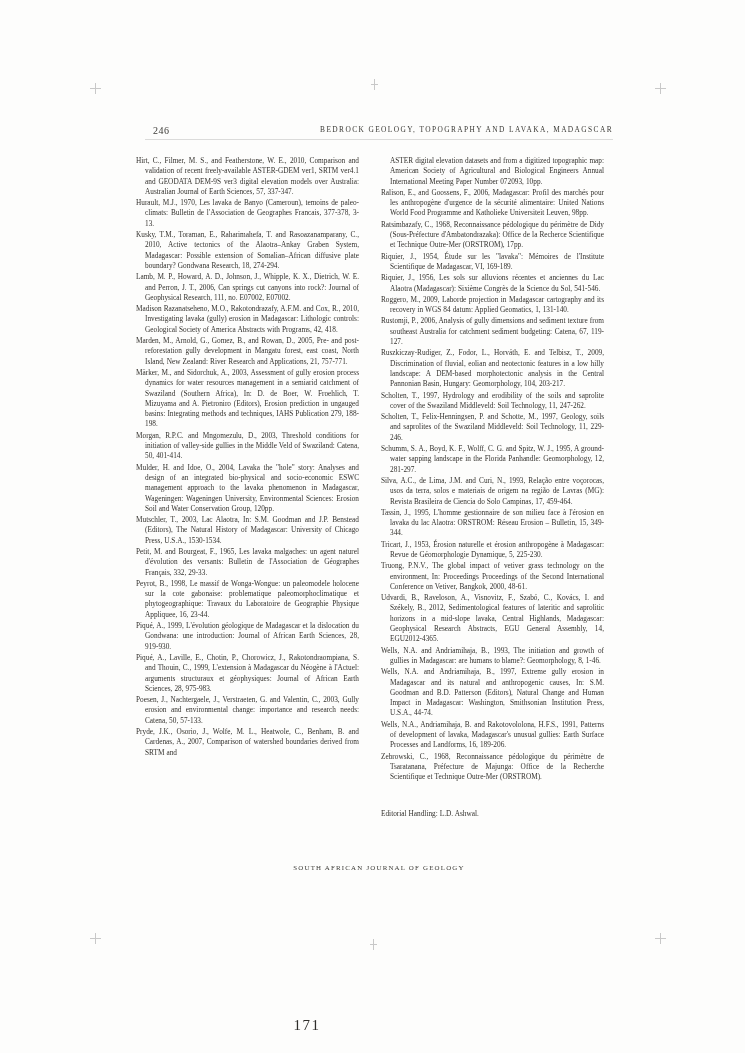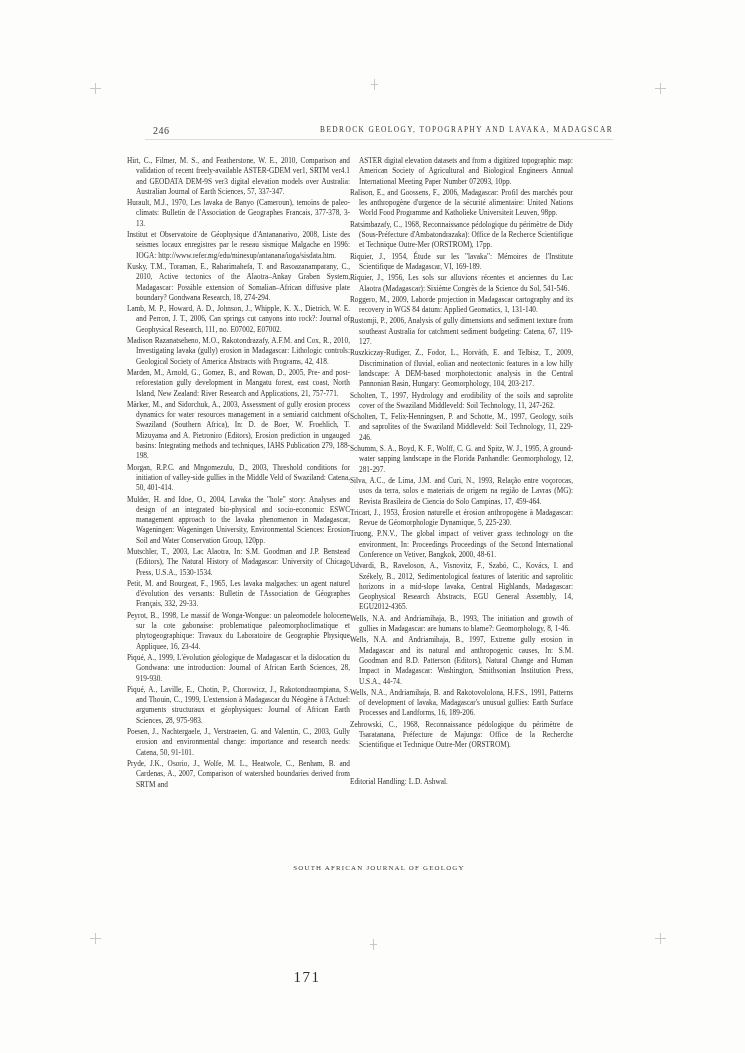--- a/index.html
+++ b/index.html
@@ -10,36 +10,36 @@
   }
   
   .header { position:absolute; left:145px; top:123px; width:468px; height:16px; }
   .folio { position:absolute; left:8px; top:2px; font-size:10px; letter-spacing:0.5px; color:#3b3a36; }
   .running-head {
     position:absolute; left:0; right:0; top:2px; text-align:right;
     font-size:7.4px; letter-spacing:1.4px; color:#3b3a36; white-space:nowrap;
   }
   .header-rule { position:absolute; left:0; right:0; top:16px; border-bottom:1px solid rgba(120,120,115,0.25); }
   
-  .columns { position:absolute; left:127px; top:156px; width:468px; display:flex; }
+  .columns { position:absolute; left:136px; top:156px; width:468px; display:flex; gap:22px; }
   .col { flex:0 0 223px; width:223px; }
   .ref {
     margin:0 0 1px 0; padding-left:9px; text-indent:-9px;
     font-size:7.3px; line-height:10.3px; text-align:justify;
     color:#33312d; word-spacing:0.2px;
   }
   .ref.cont { text-indent:0; }
   .editorial { margin-top:26px; padding-left:0; text-indent:0; text-align:left; }
   
   .journal-line {
     position:absolute; left:145px; width:468px; top:864px; text-align:center;
     font-size:6.9px; letter-spacing:1.2px; color:#3b3a36; white-space:nowrap;
   }
   .page-number {
-    position:absolute; left:0; width:614px; top:969px; text-align:center;
+    position:absolute; left:0; width:614px; top:1017px; text-align:center;
     font-size:15px; letter-spacing:1.5px; color:#2e2d2a;
   }
   
   .mark { position:absolute; width:11px; height:11px; opacity:0.45; }
   .mark .h { position:absolute; left:0; right:0; top:5px; height:1px; background:#8a8a8a; }
   .mark .v { position:absolute; top:0; bottom:0; left:5px; width:1px; background:#8a8a8a; }
   .mark.half-h .h { left:2px; right:2px; }
   .mk-tl { left:90px;  top:83px;  }
   .mk-tc { left:369px; top:79px;  }
   .mk-tr { left:655px; top:83px;  }
@@ -80,49 +80,49 @@
   <div class="header">
     <span class="folio">246</span>
     <span class="running-head">BEDROCK GEOLOGY, TOPOGRAPHY AND LAVAKA, MADAGSCAR</span>
     <span class="header-rule"></span>
   </div>
 
   <div class="columns">
     <div class="col">
       <p class="ref">Hirt, C., Filmer, M. S., and Featherstone, W. E., 2010, Comparison and validation of recent freely-available ASTER-GDEM ver1, SRTM ver4.1 and GEODATA DEM-9S ver3 digital elevation models over Australia: Australian Journal of Earth Sciences, 57, 337-347.</p>
       <p class="ref">Hurault, M.J., 1970, Les lavaka de Banyo (Cameroun), temoins de paleo-climats: Bulletin de l'Association de Geographes Francais, 377-378, 3-13.</p>
-      <p class="ref">Institut et Observatoire de Géophysique d'Antananarivo, 2008, Liste des seismes locaux enregistres par le reseau sismique Malgache en 1996: IOGA: http://www.refer.mg/edu/minesup/antanana/ioga/sisdata.htm.</p>
       <p class="ref">Kusky, T.M., Toraman, E., Raharimahefa, T. and Rasoazanamparany, C., 2010, Active tectonics of the Alaotra–Ankay Graben System, Madagascar: Possible extension of Somalian–African diffusive plate boundary? Gondwana Research, 18, 274-294.</p>
       <p class="ref">Lamb, M. P., Howard, A. D., Johnson, J., Whipple, K. X., Dietrich, W. E. and Perron, J. T., 2006, Can springs cut canyons into rock?: Journal of Geophysical Research, 111, no. E07002, E07002.</p>
       <p class="ref">Madison Razanatseheno, M.O., Rakotondrazafy, A.F.M. and Cox, R., 2010, Investigating lavaka (gully) erosion in Madagascar: Lithologic controls: Geological Society of America Abstracts with Programs, 42, 418.</p>
       <p class="ref">Marden, M., Arnold, G., Gomez, B., and Rowan, D., 2005, Pre- and post-reforestation gully development in Mangatu forest, east coast, North Island, New Zealand: River Research and Applications, 21, 757-771.</p>
       <p class="ref">Märker, M., and Sidorchuk, A., 2003, Assessment of gully erosion process dynamics for water resources management in a semiarid catchment of Swaziland (Southern Africa), In: D. de Boer, W. Froehlich, T. Mizuyama and A. Pietroniro (Editors), Erosion prediction in ungauged basins: Integrating methods and techniques, IAHS Publication 279, 188-198.</p>
       <p class="ref">Morgan, R.P.C. and Mngomezulu, D., 2003, Threshold conditions for initiation of valley-side gullies in the Middle Veld of Swaziland: Catena, 50, 401-414.</p>
       <p class="ref">Mulder, H. and Idoe, O., 2004, Lavaka the "hole" story: Analyses and design of an integrated bio-physical and socio-economic ESWC management approach to the lavaka phenomenon in Madagascar, Wageningen: Wageningen University, Environmental Sciences: Erosion Soil and Water Conservation Group, 120pp.</p>
       <p class="ref">Mutschler, T., 2003, Lac Alaotra, In: S.M. Goodman and J.P. Benstead (Editors), The Natural History of Madagascar: University of Chicago Press, U.S.A., 1530-1534.</p>
       <p class="ref">Petit, M. and Bourgeat, F., 1965, Les lavaka malgaches: un agent naturel d'évolution des versants: Bulletin de l'Association de Géographes Français, 332, 29-33.</p>
       <p class="ref">Peyrot, B., 1998, Le massif de Wonga-Wongue: un paleomodele holocene sur la cote gabonaise: problematique paleomorphoclimatique et phytogeographique: Travaux du Laboratoire de Geographie Physique Appliquee, 16, 23-44.</p>
       <p class="ref">Piqué, A., 1999, L'évolution géologique de Madagascar et la dislocation du Gondwana: une introduction: Journal of African Earth Sciences, 28, 919-930.</p>
       <p class="ref">Piqué, A., Laville, E., Chotin, P., Chorowicz, J., Rakotondraompiana, S. and Thouin, C., 1999, L'extension à Madagascar du Néogène à l'Actuel: arguments structuraux et géophysiques: Journal of African Earth Sciences, 28, 975-983.</p>
-      <p class="ref">Poesen, J., Nachtergaele, J., Verstraeten, G. and Valentin, C., 2003, Gully erosion and environmental change: importance and research needs: Catena, 50, 91-101.</p>
+      <p class="ref">Poesen, J., Nachtergaele, J., Verstraeten, G. and Valentin, C., 2003, Gully erosion and environmental change: importance and research needs: Catena, 50, 57-133.</p>
       <p class="ref">Pryde, J.K., Osorio, J., Wolfe, M. L., Heatwole, C., Benham, B. and Cardenas, A., 2007, Comparison of watershed boundaries derived from SRTM and</p>
     </div>
     <div class="col">
       <p class="ref cont">ASTER digital elevation datasets and from a digitized topographic map: American Society of Agricultural and Biological Engineers Annual International Meeting Paper Number 072093, 10pp.</p>
       <p class="ref">Ralison, E., and Goossens, F., 2006, Madagascar: Profil des marchés pour les anthropogène d'urgence de la sécurité alimentaire: United Nations World Food Programme and Katholieke Universiteit Leuven, 98pp.</p>
       <p class="ref">Ratsimbazafy, C., 1968, Reconnaissance pédologique du périmètre de Didy (Sous-Préfecture d'Ambatondrazaka): Office de la Recherce Scientifique et Technique Outre-Mer (ORSTROM), 17pp.</p>
       <p class="ref">Riquier, J., 1954, Étude sur les "lavaka": Mémoires de l'Institute Scientifique de Madagascar, VI, 169-189.</p>
       <p class="ref">Riquier, J., 1956, Les sols sur alluvions récentes et anciennes du Lac Alaotra (Madagascar): Sixième Congrès de la Science du Sol, 541-546.</p>
       <p class="ref">Roggero, M., 2009, Laborde projection in Madagascar cartography and its recovery in WGS 84 datum: Applied Geomatics, 1, 131-140.</p>
       <p class="ref">Rustomji, P., 2006, Analysis of gully dimensions and sediment texture from southeast Australia for catchment sediment budgeting: Catena, 67, 119-127.</p>
       <p class="ref">Ruszkiczay-Rudiger, Z., Fodor, L., Horváth, E. and Telbisz, T., 2009, Discrimination of fluvial, eolian and neotectonic features in a low hilly landscape: A DEM-based morphotectonic analysis in the Central Pannonian Basin, Hungary: Geomorphology, 104, 203-217.</p>
       <p class="ref">Scholten, T., 1997, Hydrology and erodibility of the soils and saprolite cover of the Swaziland Middleveld: Soil Technology, 11, 247-262.</p>
       <p class="ref">Scholten, T., Felix-Henningsen, P. and Schotte, M., 1997, Geology, soils and saprolites of the Swaziland Middleveld: Soil Technology, 11, 229-246.</p>
       <p class="ref">Schumm, S. A., Boyd, K. F., Wolff, C. G. and Spitz, W. J., 1995, A ground-water sapping landscape in the Florida Panhandle: Geomorphology, 12, 281-297.</p>
       <p class="ref">Silva, A.C., de Lima, J.M. and Curi, N., 1993, Relação entre voçorocas, usos da terra, solos e materiais de origem na região de Lavras (MG): Revista Brasileira de Ciencia do Solo Campinas, 17, 459-464.</p>
+      <p class="ref">Tassin, J., 1995, L'homme gestionnaire de son milieu face à l'érosion en lavaka du lac Alaotra: ORSTROM: Réseau Erosion – Bulletin, 15, 349-344.</p>
       <p class="ref">Tricart, J., 1953, Érosion naturelle et érosion anthropogène à Madagascar: Revue de Géomorphologie Dynamique, 5, 225-230.</p>
       <p class="ref">Truong, P.N.V., The global impact of vetiver grass technology on the environment, In: Proceedings Proceedings of the Second International Conference on Vetiver, Bangkok, 2000, 48-61.</p>
       <p class="ref">Udvardi, B., Raveloson, A., Visnovitz, F., Szabó, C., Kovács, I. and Székely, B., 2012, Sedimentological features of lateritic and saprolitic horizons in a mid-slope lavaka, Central Highlands, Madagascar: Geophysical Research Abstracts, EGU General Assembly, 14, EGU2012-4365.</p>
       <p class="ref">Wells, N.A. and Andriamihaja, B., 1993, The initiation and growth of gullies in Madagascar: are humans to blame?: Geomorphology, 8, 1-46.</p>
       <p class="ref">Wells, N.A. and Andriamihaja, B., 1997, Extreme gully erosion in Madagascar and its natural and anthropogenic causes, In: S.M. Goodman and B.D. Patterson (Editors), Natural Change and Human Impact in Madagascar: Washington, Smithsonian Institution Press, U.S.A., 44-74.</p>
       <p class="ref">Wells, N.A., Andriamihaja, B. and Rakotovololona, H.F.S., 1991, Patterns of development of lavaka, Madagascar's unusual gullies: Earth Surface Processes and Landforms, 16, 189-206.</p>
       <p class="ref">Zebrowski, C., 1968, Reconnaissance pédologique du périmètre de Tsaratanana, Préfecture de Majunga: Office de la Recherche Scientifique et Technique Outre-Mer (ORSTROM).</p>
       <p class="ref editorial">Editorial Handling: L.D. Ashwal.</p>
     </div>
   </div>

